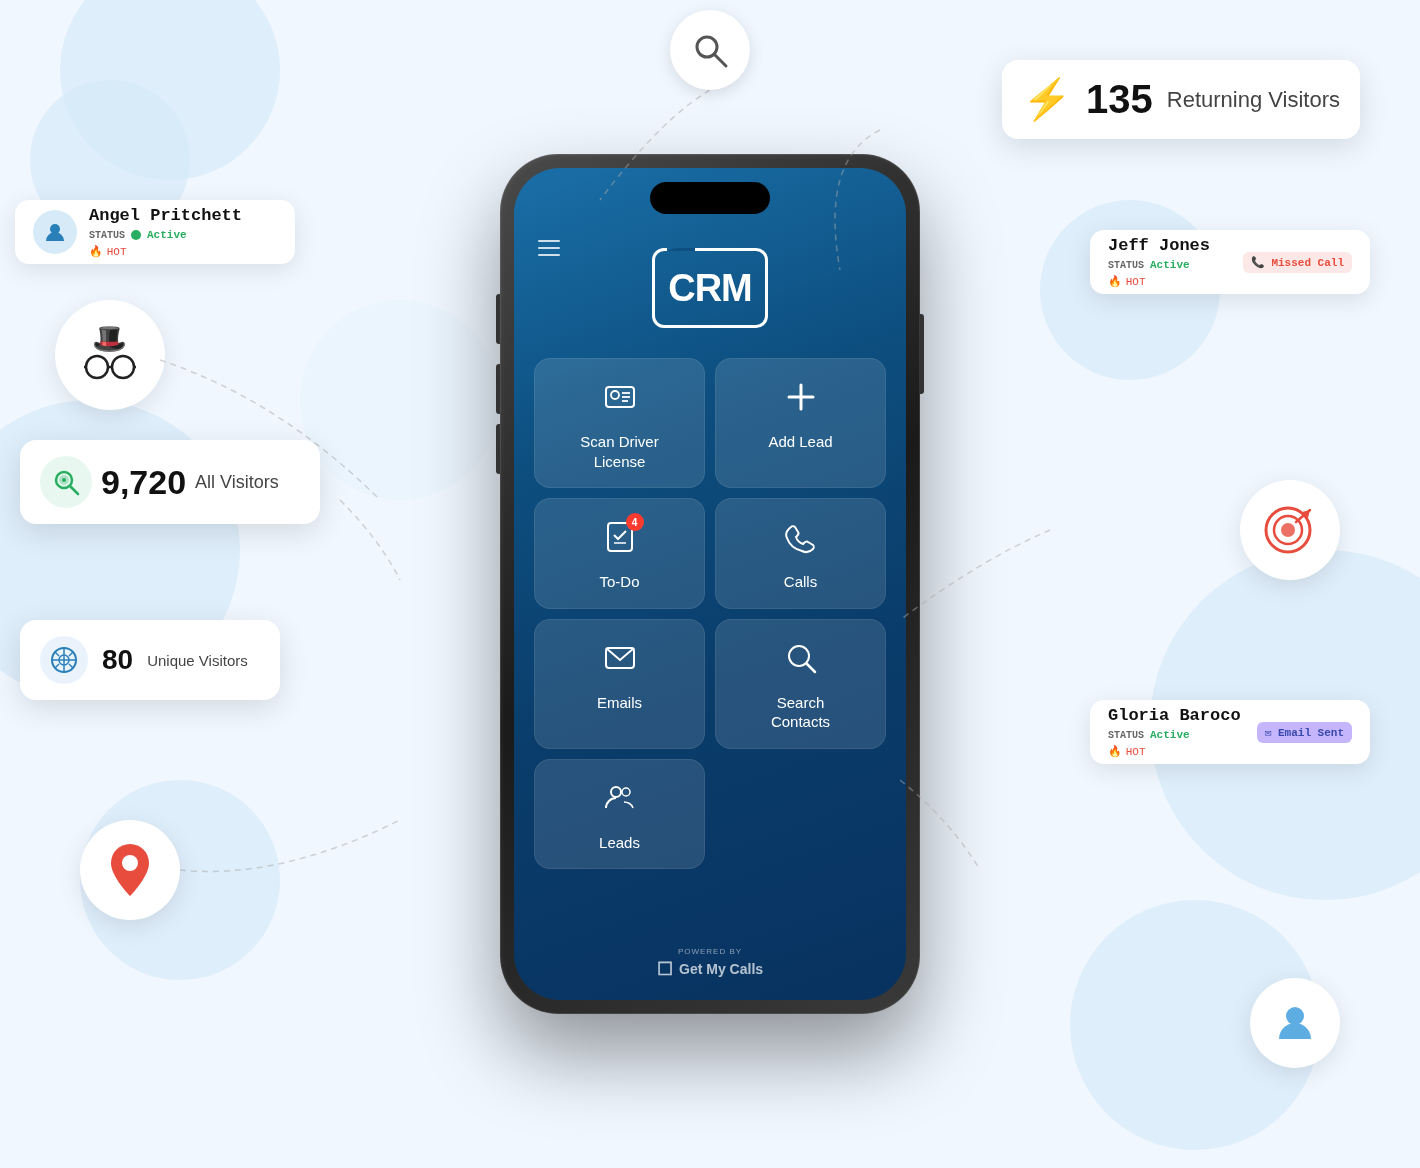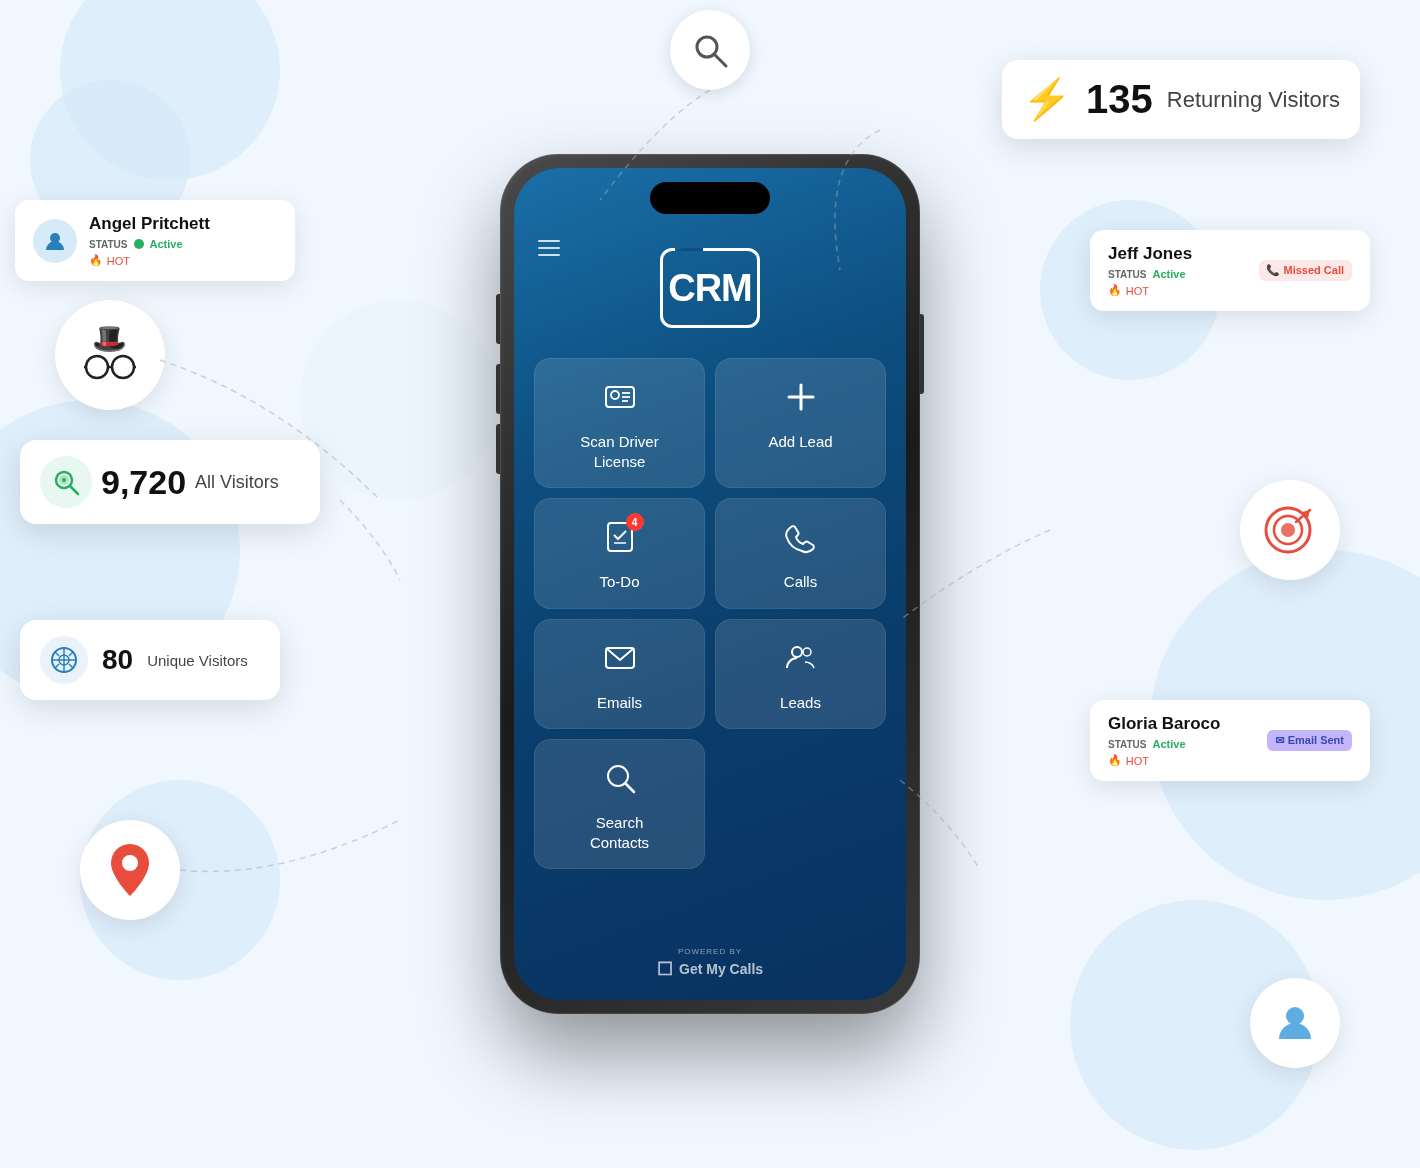--- a/index.html
+++ b/index.html
@@ -115,21 +115,21 @@
 
     
     .crm-logo {
       position: absolute;
       top: 80px;
       left: 50%;
       transform: translateX(-50%);
       z-index: 5;
     }
     .crm-logo-box {
-      width: 100px;
+      width: 116px;
       height: 80px;
       border: 3.5px solid white;
       border-radius: 12px;
       display: flex;
       align-items: center;
       justify-content: center;
       position: relative;
     }
     .crm-logo-box::before {
       content: '';
@@ -272,22 +272,23 @@
     .card-unique .label {
       font-size: 16px;
       color: #444;
     }
 
     
     .contact-card {
       background: white;
       border-radius: 14px;
       box-shadow: 0 6px 24px rgba(0,0,0,0.1);
-      padding: 14px 18px;
+      padding: 6px 18px;
       min-width: 280px;
+      font-family: Liberation Mono, monospace;
     }
     .contact-card .contact-name {
       font-size: 17px;
       font-weight: 700;
       color: #111;
       margin-bottom: 4px;
     }
     .contact-card .contact-status {
       font-size: 11px;
       color: #666;
@@ -699,39 +700,39 @@
               <polyline points="4,8 18,20 32,8" stroke="white" stroke-width="2" fill="none"></polyline>
             </svg>
           </div>
           <span class="app-btn-label">Emails</span>
         </div>
 
 
         <div class="app-btn">
           <div class="app-btn-icon">
             <svg width="36" height="36" viewBox="0 0 36 36" fill="none" xmlns="http://www.w3.org/2000/svg">
+              <circle cx="16" cy="16" r="10" stroke="white" stroke-width="2"></circle>
+              <line x1="24" y1="24" x2="32" y2="32" stroke="white" stroke-width="2.5" stroke-linecap="round"></line>
+            </svg>
+          </div>
+          <span class="app-btn-label">Search<br>Contacts</span>
+        </div>
+
+        <div class="app-btn">
+          <div class="app-btn-icon">
+            <svg width="36" height="36" viewBox="0 0 36 36" fill="none" xmlns="http://www.w3.org/2000/svg">
               <circle cx="14" cy="12" r="5" stroke="white" stroke-width="2"></circle>
               <path d="M4 28c0-5.5 4.5-10 10-10" stroke="white" stroke-width="2" fill="none"></path>
               <circle cx="24" cy="12" r="4" stroke="white" stroke-width="1.5"></circle>
               <path d="M22 22c3.5 0 8 2 9 6" stroke="white" stroke-width="1.5" fill="none"></path>
             </svg>
           </div>
           <span class="app-btn-label">Leads</span>
         </div>
 
-        <div class="app-btn">
-          <div class="app-btn-icon">
-            <svg width="36" height="36" viewBox="0 0 36 36" fill="none" xmlns="http://www.w3.org/2000/svg">
-              <circle cx="16" cy="16" r="10" stroke="white" stroke-width="2"></circle>
-              <line x1="24" y1="24" x2="32" y2="32" stroke="white" stroke-width="2.5" stroke-linecap="round"></line>
-            </svg>
-          </div>
-          <span class="app-btn-label">Search<br>Contacts</span>
-        </div>
-
       </div>
 
       <div class="phone-footer">
         <div style="font-size:8px; color:rgba(255,255,255,0.5); letter-spacing:1px; text-transform:uppercase;">POWERED BY</div>
         <div style="font-size:14px; color:rgba(255,255,255,0.7); font-weight:600; display:flex; align-items:center; gap:6px;">
           <span style="font-size:18px; color:rgba(255,255,255,0.7);">☐</span>
           <span>Get My Calls</span>
         </div>
       </div>
 

